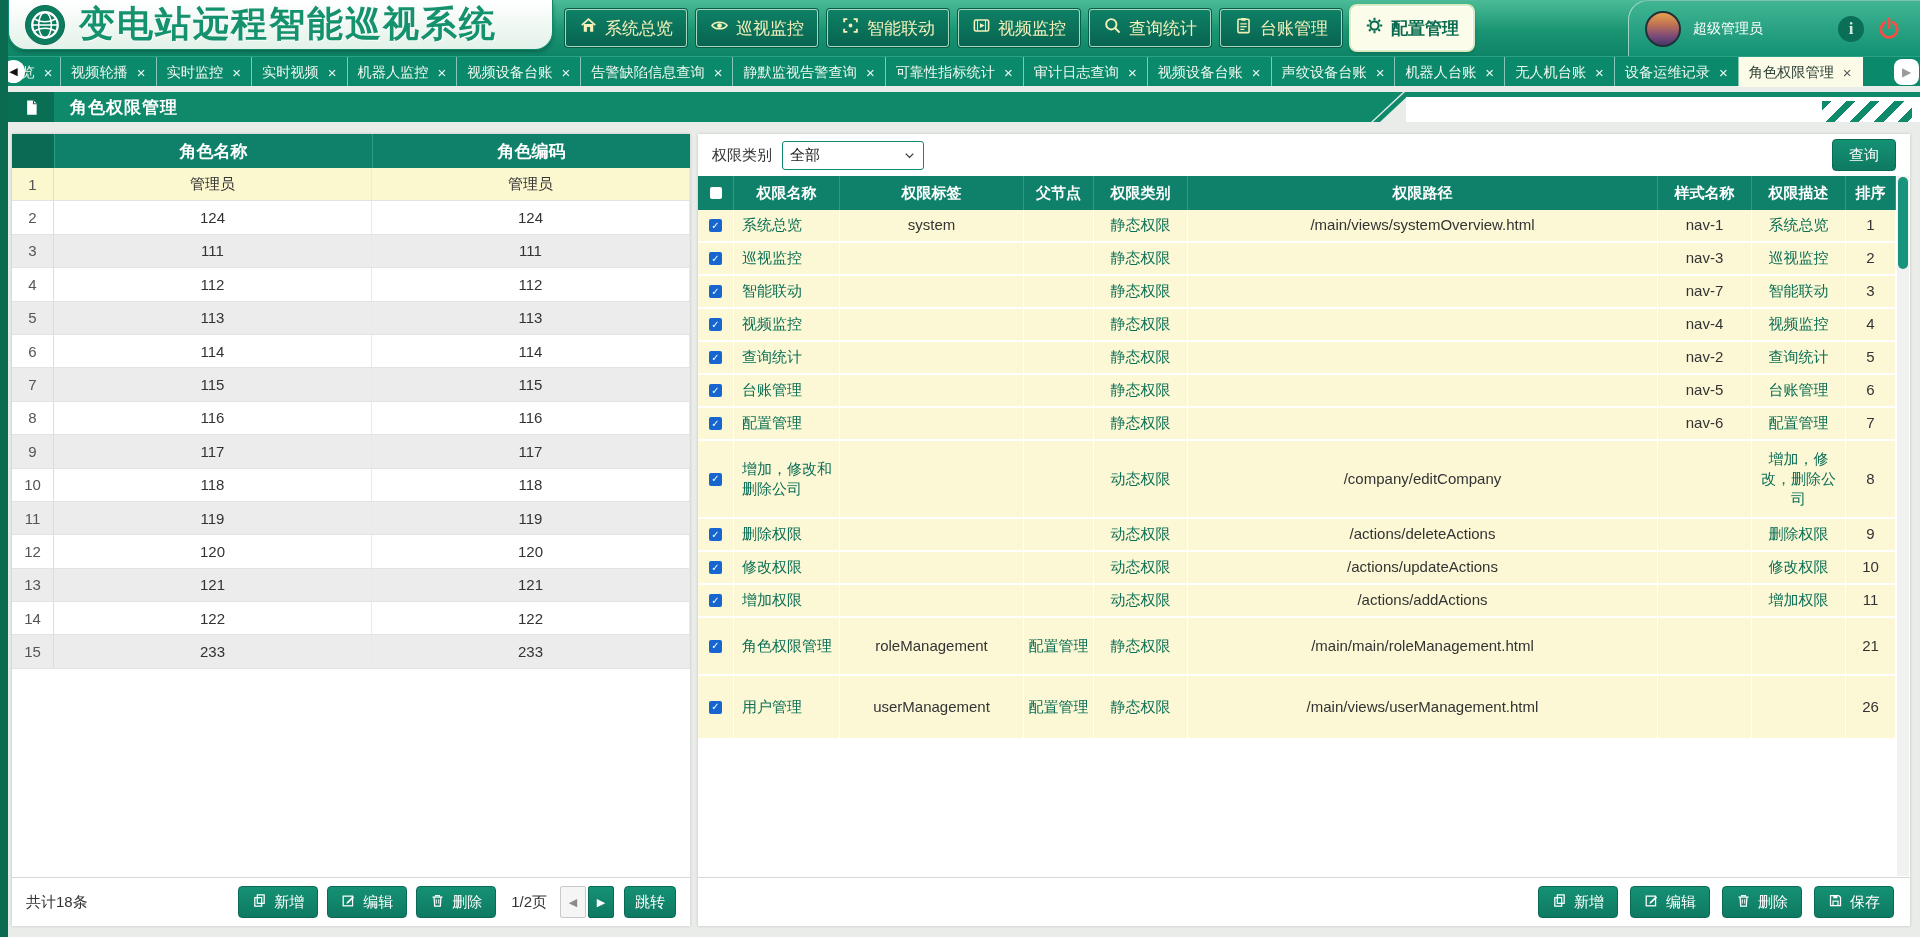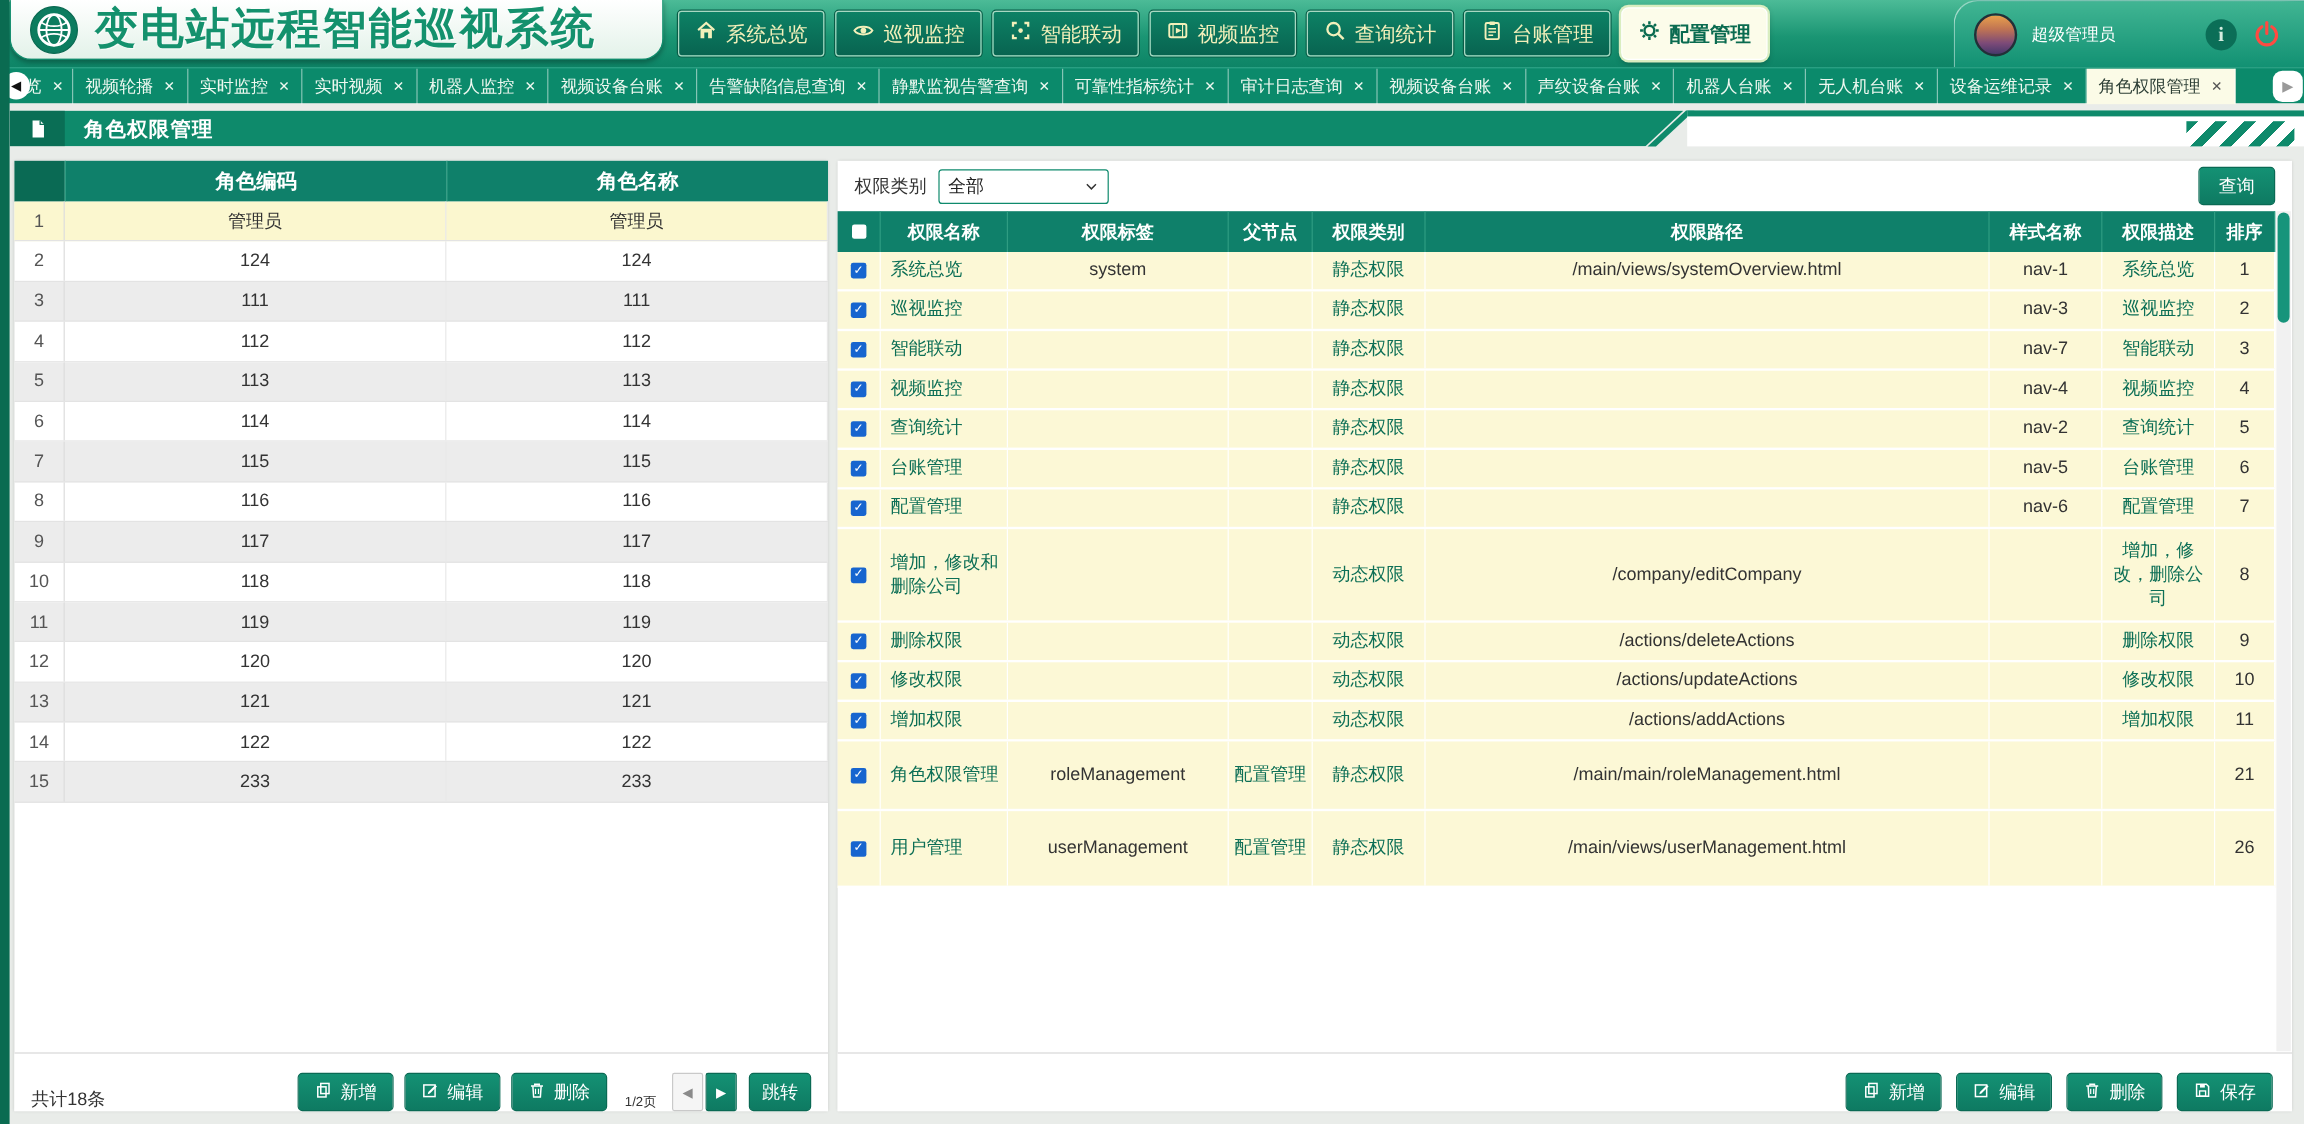--- a/index.html
+++ b/index.html
@@ -89,28 +89,28 @@
     display:flex; align-items:center; justify-content:center; border-left:1px solid #2f9c82; }
   .role-row { display:flex; height:33.4px; border-bottom:1px solid #e3e3e3; font-size:15px; cursor:pointer; }
   .role-row .idx { width:42px; display:flex; align-items:center; justify-content:center; color:#555;
     border-right:1px solid #dcdcdc; }
   .role-row .cell { flex:1; display:flex; align-items:center; justify-content:center; color:#333;
     border-right:1px solid #e9e9e9; }
   .role-row.grey { background:#ececec; }
   .role-row.selected { background:#fbf7cf; }
 
   .panel-footer { margin-top:auto; border-top:1px solid #d7d7d7; height:49px; flex:0 0 auto;
-    display:flex; align-items:flex-end; padding:0 14px; gap:8px; background:#ffffff; }
+    display:flex; align-items:center; padding:0 14px; gap:8px; background:#ffffff; }
   .total { font-size:15px; color:#333; white-space:nowrap; }
   .btn { display:inline-flex; align-items:center; justify-content:center; gap:7px;
     background:linear-gradient(180deg,#149174,#0e7a62); color:#ffffff; border:1px solid #0a6a54;
     border-radius:4px; height:32px; padding:0 13px; font-size:15px; cursor:pointer; font-family:inherit; white-space:nowrap; }
   .btn svg { width:15px; height:15px; }
   .btn-group { margin-left:auto; display:flex; gap:9px; }
-  .page-ind { font-size:11px; color:#333; margin-left:7px; white-space:nowrap; }
+  .page-ind { font-size:15px; color:#333; margin-left:7px; white-space:nowrap; }
   .pager { display:flex; gap:2px; margin-left:5px; }
   .pg { width:26px; height:32px; border:1px solid #c9c9c9; background:#f5f5f5; color:#8a8a8a;
     display:flex; align-items:center; justify-content:center; font-size:11px; cursor:pointer; border-radius:2px; padding:0; }
   .pg.next { background:linear-gradient(180deg,#149174,#0e7a62); color:#ffffff; border-color:#0a6a54; }
   .jump-btn { padding:0 10px; margin-left:2px; }
 
   
   .perm-panel { flex:1; background:#ffffff; display:flex; flex-direction:column; position:relative; box-shadow:0 0 3px rgba(0,0,0,.18); }
   .filter-row { height:42px; flex:0 0 auto; display:flex; align-items:center; gap:10px; padding:0 14px; }
   .filter-label { font-size:15px; color:#333; white-space:nowrap; }
@@ -305,22 +305,22 @@
       <div class="ph-slash"></div>
       <div class="ph-line">
         <div class="ph-hatch"></div>
       </div>
     </div>
 
     <div class="panels">
       <section class="role-panel">
         <div class="role-header" id="role-header">
             <div class="h0"></div>
+            <div class="h">角色名称</div>
             <div class="h">角色编码</div>
-            <div class="h">角色名称</div>
           </div>
         <div id="role-rows">
             <div class="role-row selected">
               <span class="idx">1</span>
               <span class="cell">管理员</span>
               <span class="cell">管理员</span>
             </div>
             <div class="role-row">
               <span class="idx">2</span>
               <span class="cell">124</span>

